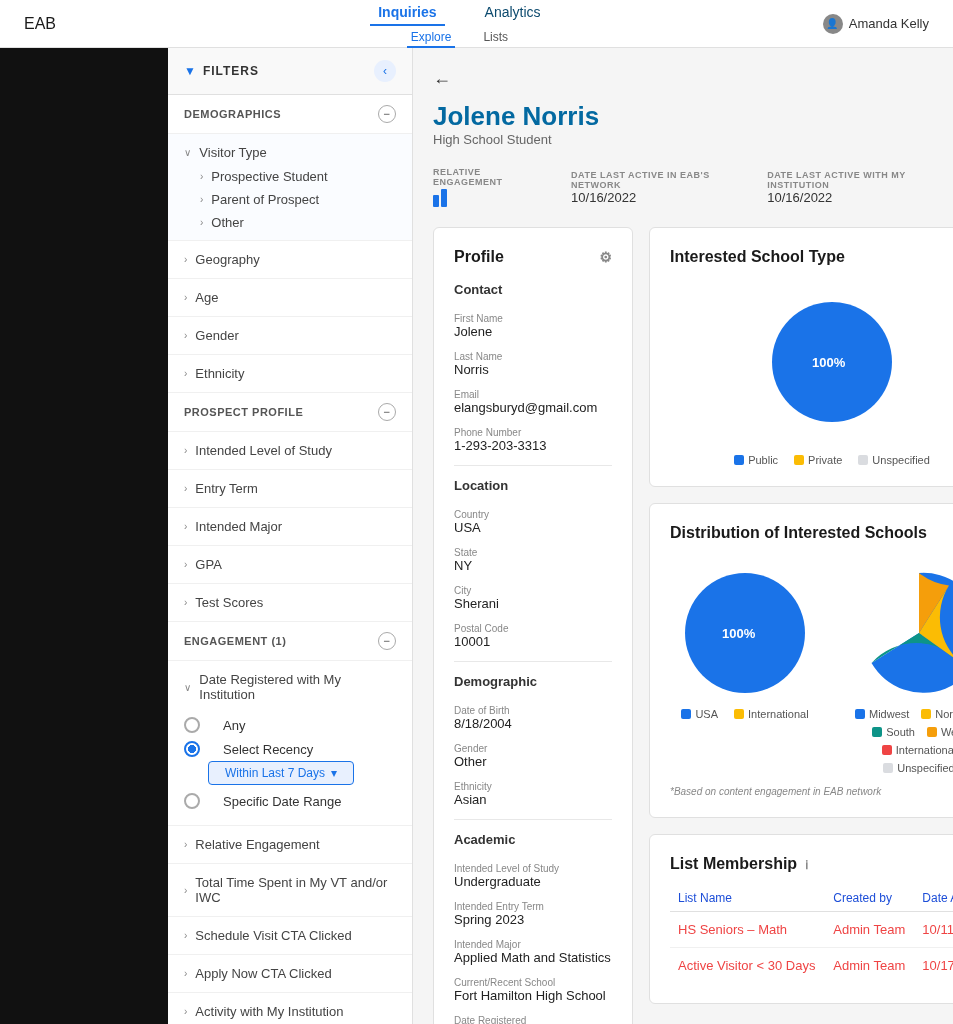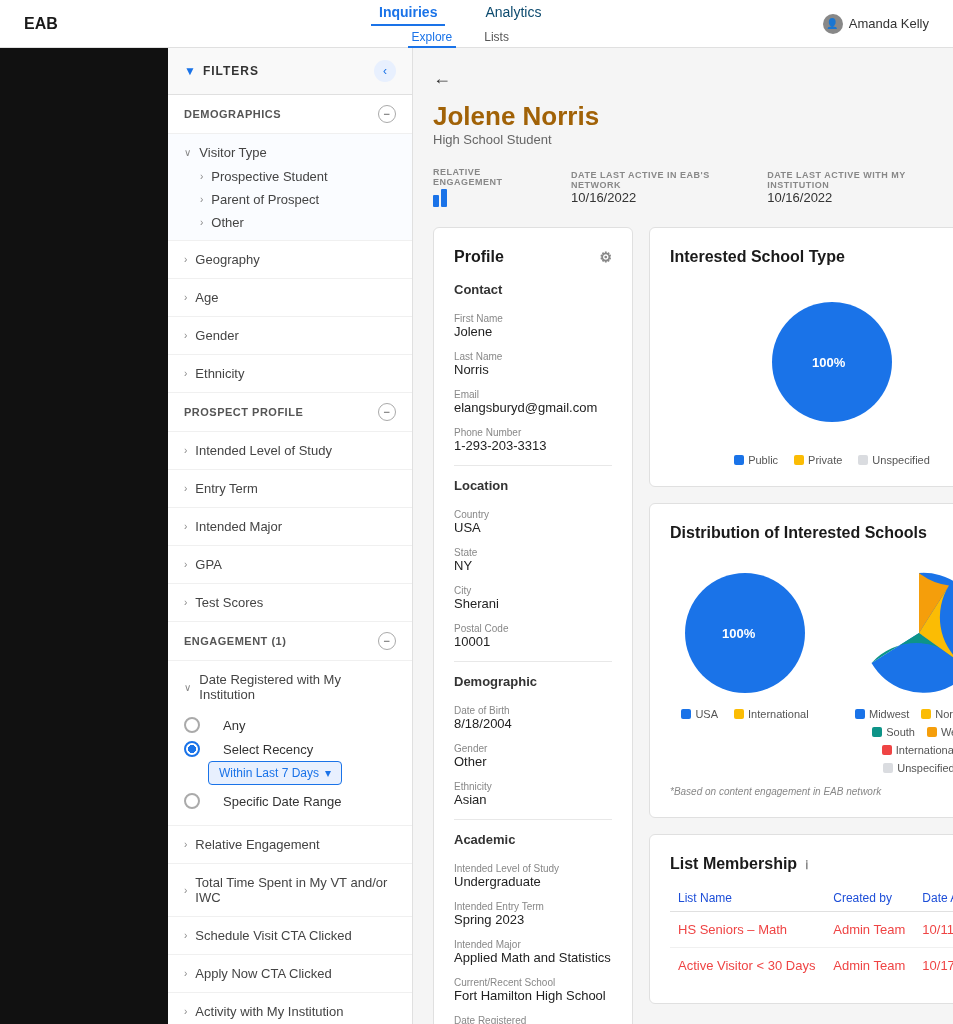--- a/index.html
+++ b/index.html
@@ -11,21 +11,21 @@
       border-bottom: 1px solid #e0e0e0;
       display: flex;
       align-items: center;
       padding: 0 24px;
       height: 48px;
       position: fixed;
       top: 0; left: 0; right: 0;
       z-index: 100;
     }
     .top-nav .brand {
-      font-weight: 700;
+      font-weight: 400;
       font-size: 16px;
       color: #1a1a1a;
       margin-right: 40px;
     }
     .nav-tabs {
       display: flex;
       gap: 0;
       flex: 1;
       justify-content: center;
       flex-direction: column;
@@ -198,21 +198,21 @@
     .radio-circle.selected {
       border-color: #1a73e8;
       background: radial-gradient(circle, #1a73e8 45%, #fff 45%);
     }
     .date-dropdown {
       display: flex;
       align-items: center;
       background: #e8f0fe;
       border: 1px solid #1a73e8;
       border-radius: 4px;
-      padding: 4px 10px;
+      padding: 4px 16px;
       font-size: 12px;
       color: #1a73e8;
       cursor: pointer;
       margin-left: 24px;
       margin-top: 4px;
       width: fit-content;
       gap: 6px;
     }
 
     
@@ -232,21 +232,21 @@
       display: inline-block;
     }
 
     
     .profile-header {
       margin-bottom: 20px;
     }
     .profile-name {
       font-size: 26px;
       font-weight: 700;
-      color: #a16207;
+      color: #0369a1;
     }
     .profile-subtitle {
       font-size: 13px;
       color: #666;
     }
 
     
     .stats-row {
       display: flex;
       gap: 40px;

